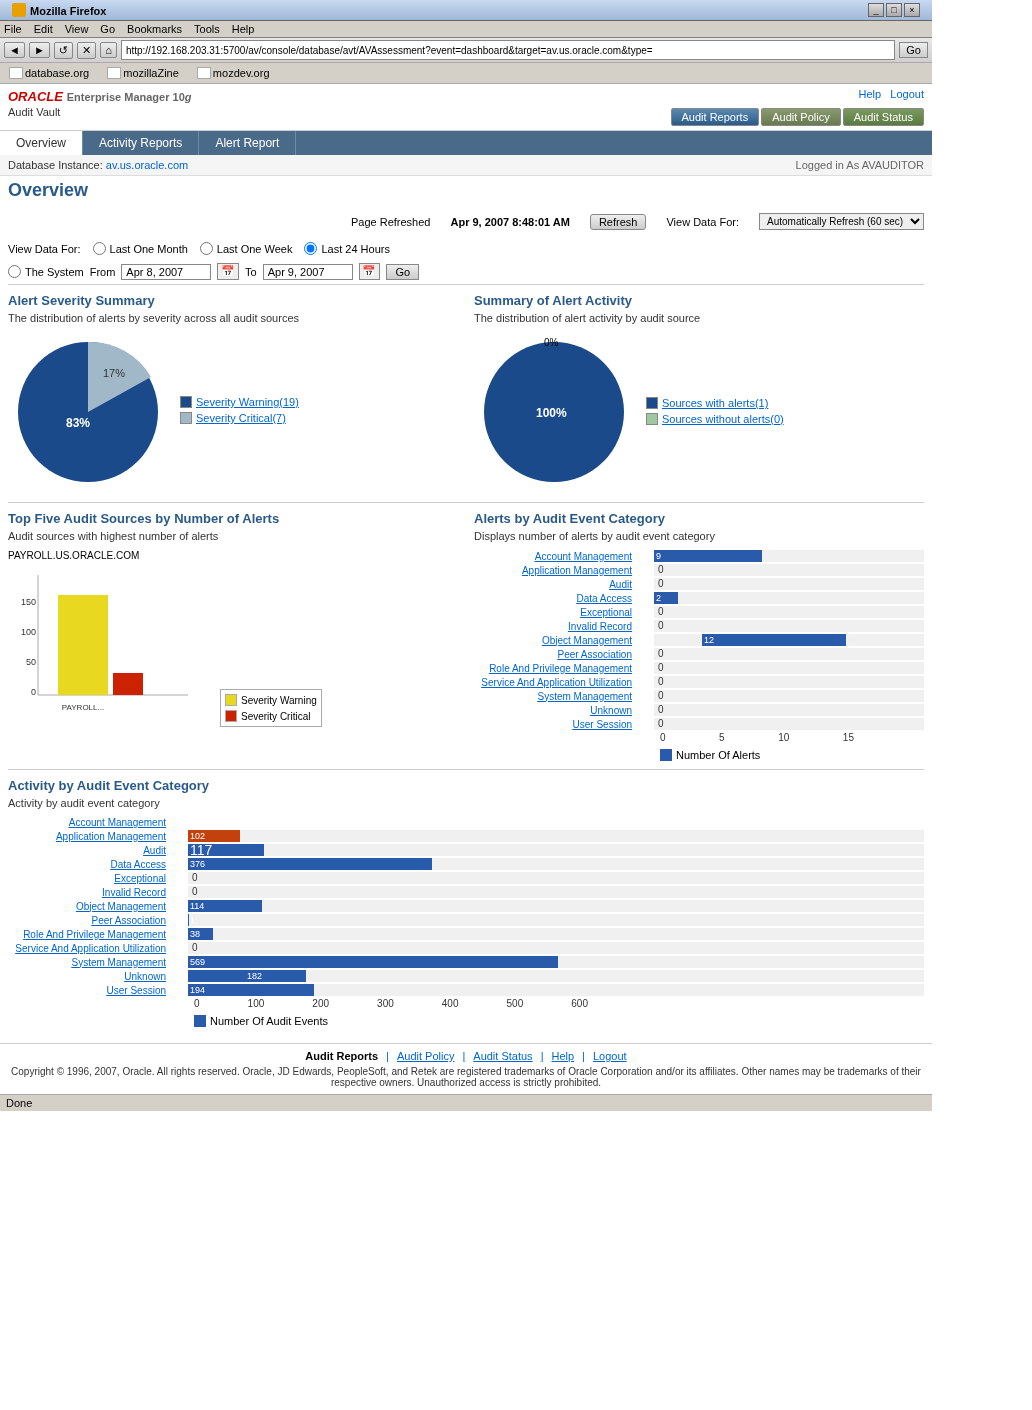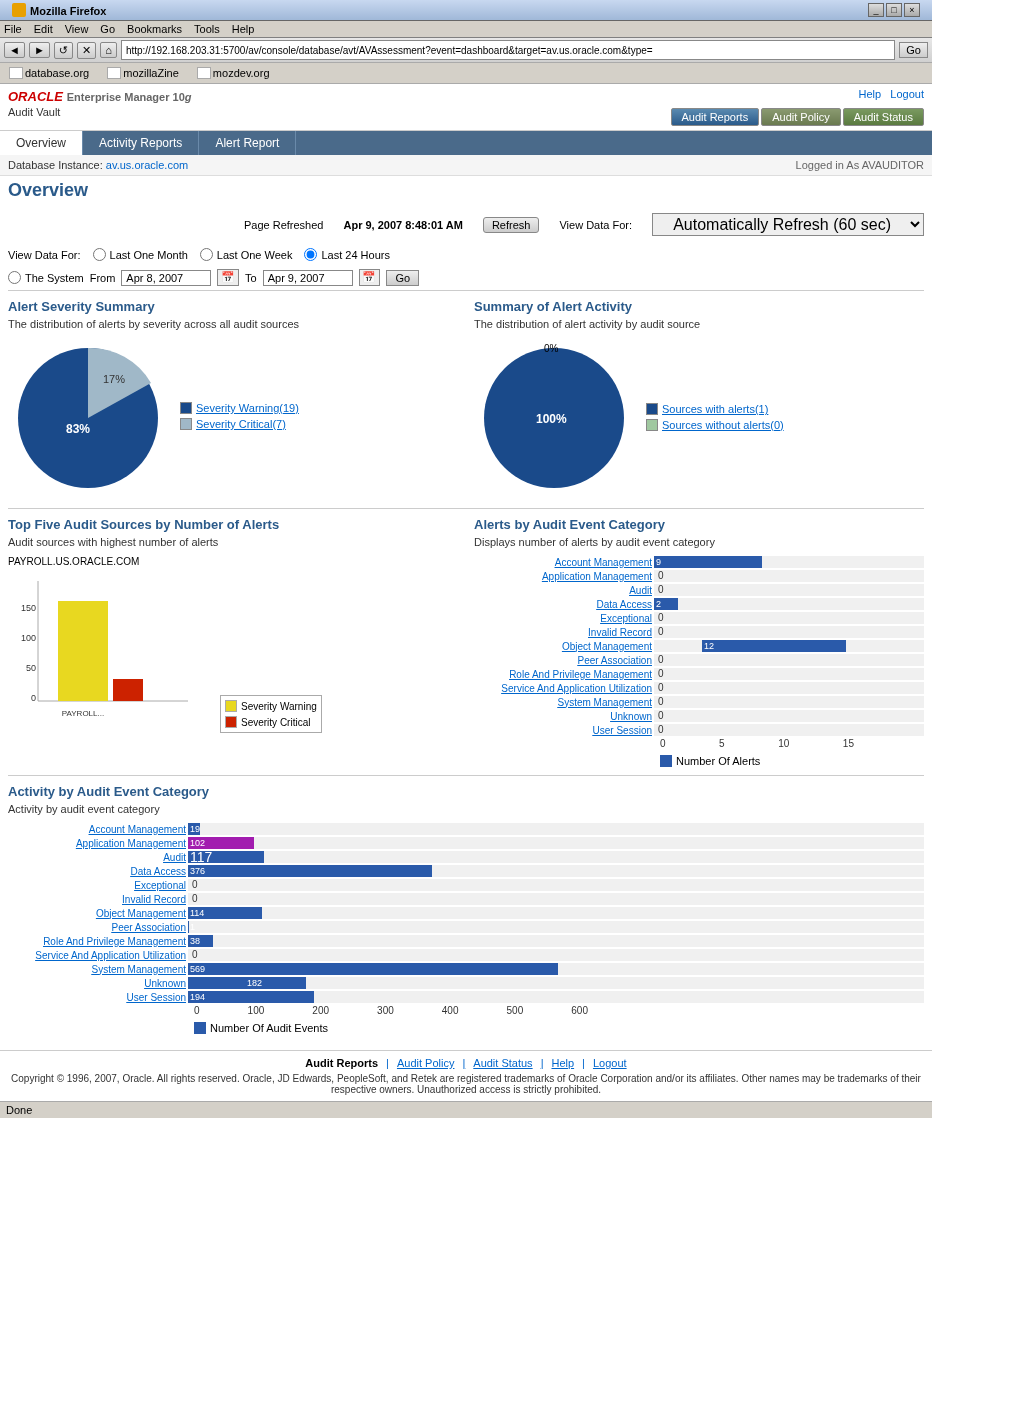--- a/index.html
+++ b/index.html
@@ -42,21 +42,21 @@
     
     .breadcrumb-bar { padding: 4px 8px; font-size: 11px; color: #333; display: flex; justify-content: space-between; background: #f5f5f5; border-bottom: 1px solid #ddd; }
     .logged-in { color: #666; }
     
     .page-title { padding: 4px 8px 8px; font-size: 18px; color: #2a5a8a; font-weight: bold; }
     
     .content { padding: 0 8px 8px; }
     
     .refresh-bar { display: flex; align-items: center; justify-content: flex-end; gap: 20px; padding: 4px 0; font-size: 11px; }
     .refresh-btn { background: linear-gradient(to bottom, #eee, #ccc); border: 1px solid #888; padding: 1px 8px; font-size: 11px; cursor: pointer; border-radius: 3px; }
-    .view-data-dropdown { border: 1px solid #888; padding: 1px 16px; font-size: 16px; text-align: right; }
+    .view-data-dropdown { border: 1px solid #888; padding: 1px 3px; font-size: 10px; }
     
     .view-data-row { display: flex; align-items: center; gap: 12px; padding: 4px 0; font-size: 11px; flex-wrap: wrap; }
     .radio-group { display: flex; align-items: center; gap: 4px; }
     .period-row { display: flex; align-items: center; gap: 6px; margin-top: 4px; }
     .date-input { border: 1px solid #888; padding: 1px 4px; font-size: 11px; width: 90px; }
     .cal-btn { border: 1px solid #888; padding: 1px 3px; font-size: 11px; cursor: pointer; background: #eee; }
     .go-small-btn { background: linear-gradient(to bottom, #eee, #ccc); border: 1px solid #888; padding: 1px 8px; font-size: 11px; cursor: pointer; }
     
     .charts-row { display: flex; gap: 16px; padding: 8px 0; border-top: 1px solid #ccc; }
     .chart-section { flex: 1; }
@@ -70,21 +70,21 @@
     .legend-color { width: 12px; height: 12px; border: 1px solid #888; display: inline-block; }
     
     
     .bar-section { display: flex; gap: 16px; padding: 8px 0; border-top: 1px solid #ccc; }
     .bar-chart-left { flex: 1; }
     .bar-chart-right { flex: 1; }
     
     
     .hbar-container { font-size: 10px; }
     .hbar-row { display: flex; align-items: center; margin-bottom: 2px; }
-    .hbar-label { width: 180px; text-align: right; padding-right: 2px; color: #0066cc; text-decoration: underline; cursor: pointer; font-size: 10px; white-space: nowrap; overflow: hidden; }
+    .hbar-label { width: 180px; text-align: right; padding-right: 22px; color: #0066cc; text-decoration: underline; cursor: pointer; font-size: 10px; white-space: nowrap; overflow: hidden; }
     .hbar-track { flex: 1; height: 12px; background: #f0f0f0; position: relative; }
     .hbar-fill { height: 100%; background: #2a5aaa; position: absolute; left: 0; top: 0; display: flex; align-items: center; }
     .hbar-zero { font-size: 10px; color: #333; padding-left: 4px; }
     .hbar-axis { display: flex; justify-content: space-between; margin-top: 2px; font-size: 10px; color: #333; padding-left: 186px; }
     .hbar-legend { display: flex; align-items: center; gap: 4px; margin-top: 6px; padding-left: 186px; }
     .hbar-legend-color { width: 12px; height: 12px; background: #2a5aaa; }
     .vbar-legend { display: flex; flex-direction: column; gap: 4px; font-size: 10px; }
     .vbar-legend-item { display: flex; align-items: center; gap: 4px; }
     .vbar-legend-color { width: 12px; height: 12px; }
     
@@ -430,30 +430,25 @@
       </div>
     </div>
   </div>
 
   <div class="activity-section">
     <div class="activity-title">Activity by Audit Event Category</div>
     <div class="activity-subtitle">Activity by audit event category</div>
     <div class="hbar-container" id="activity-cat-chart">
     <div class="hbar-row">
     <div class="hbar-label"><a href="#">Account Management</a></div>
-    <div class="hbar-track" style="width:390px; height:12px; background:#f0f0f0; position:relative; display:inline-block;">
-      <div class="hbar-fill" style="width:12px; background:#2a5aaa; height:100%; position:absolute; left:0; top:0; display:flex; align-items:center;">
-        <span style="font-size:9px; color:#fff; padding-left:2px;">19</span>
-      </div>
-    </div>
   </div>
         <div class="hbar-row">
     <div class="hbar-label"><a href="#">Application Management</a></div>
     <div class="hbar-track" style="width:390px; height:12px; background:#f0f0f0; position:relative; display:inline-block;">
-      <div class="hbar-fill" style="width:66px; background:#a21caf; height:100%; position:absolute; left:0; top:0; display:flex; align-items:center;">
+      <div class="hbar-fill" style="width:52px; background:#c2410c; height:100%; position:absolute; left:0; top:0; display:flex; align-items:center;">
         <span style="font-size:9px; color:#fff; padding-left:2px;">102</span>
       </div>
     </div>
   </div>
         <div class="hbar-row">
     <div class="hbar-label"><a href="#">Audit</a></div>
     <div class="hbar-track" style="width:390px; height:12px; background:#f0f0f0; position:relative; display:inline-block;">
       <div class="hbar-fill" style="width:76px; background:#2a5aaa; height:100%; position:absolute; left:0; top:0; display:flex; align-items:center;">
         <span style="font-size:14px; color:#fff; padding-left:2px;">117</span>
       </div>

